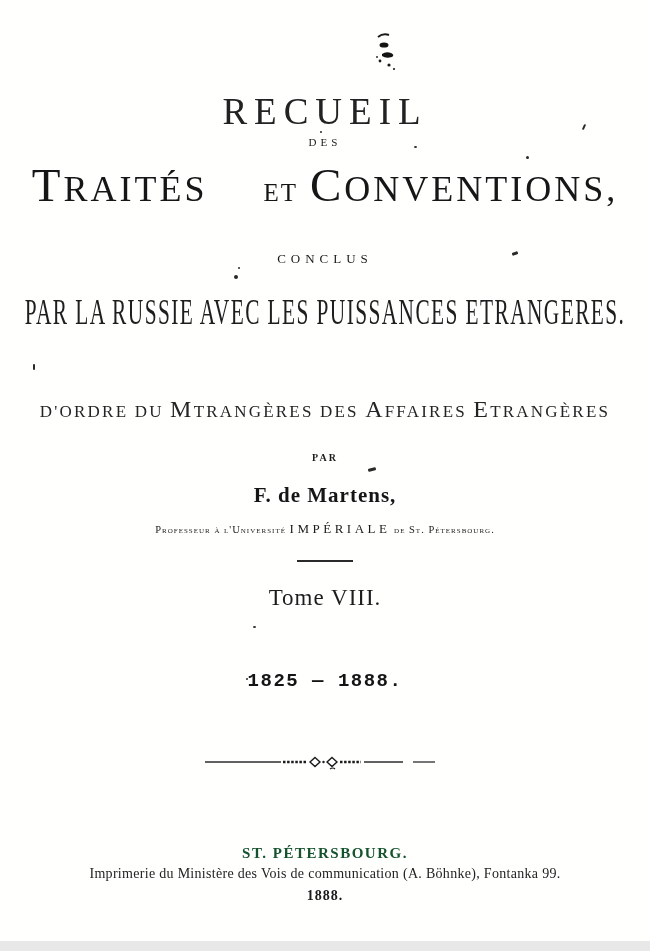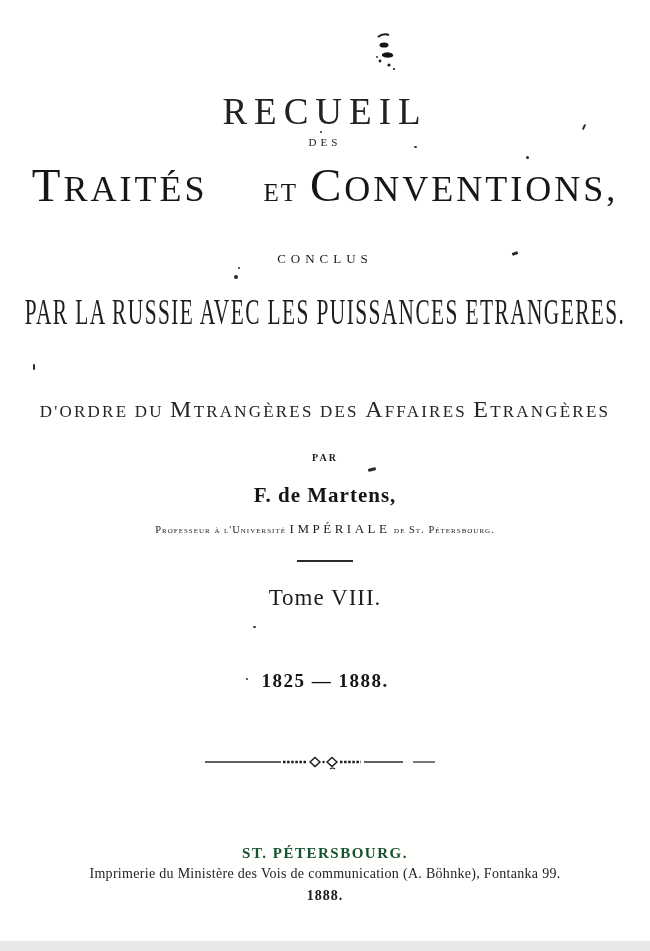--- a/index.html
+++ b/index.html
@@ -41,21 +41,21 @@
   .affiliation .imperiale{font-size:13px;letter-spacing:3.5px;font-variant:normal;}
   .small-rule{
     position:absolute;top:560px;left:297px;width:56px;height:2px;
     background:#2a2a2b;
   }
   
   .tome{top:585px;font-size:23px;letter-spacing:1px;color:#1d1d1e;}
   .series-title{top:619px;font-size:28px;letter-spacing:2.5px;color:#2b2b2d;}
   .years{
     top:670px;font-size:19px;font-weight:bold;letter-spacing:1.5px;
-    font-family:Liberation Serif, serif;color:#141415;
+    font-family:Liberation Mono, monospace;color:#141415;
   }
   
   .city{top:845px;font-size:15px;font-weight:bold;letter-spacing:1.5px;color:#14532d;}
   .printer{top:866px;font-size:14px;letter-spacing:0.3px;color:#232324;}
   .imprint-year{top:888px;font-size:14px;font-weight:bold;letter-spacing:1px;}
   
   .smudge{position:absolute;left:368px;top:28px;}
   .divider{position:absolute;left:203px;top:755px;}
   .speck{position:absolute;background:#2a2a2b;border-radius:50%;}
 </style>

